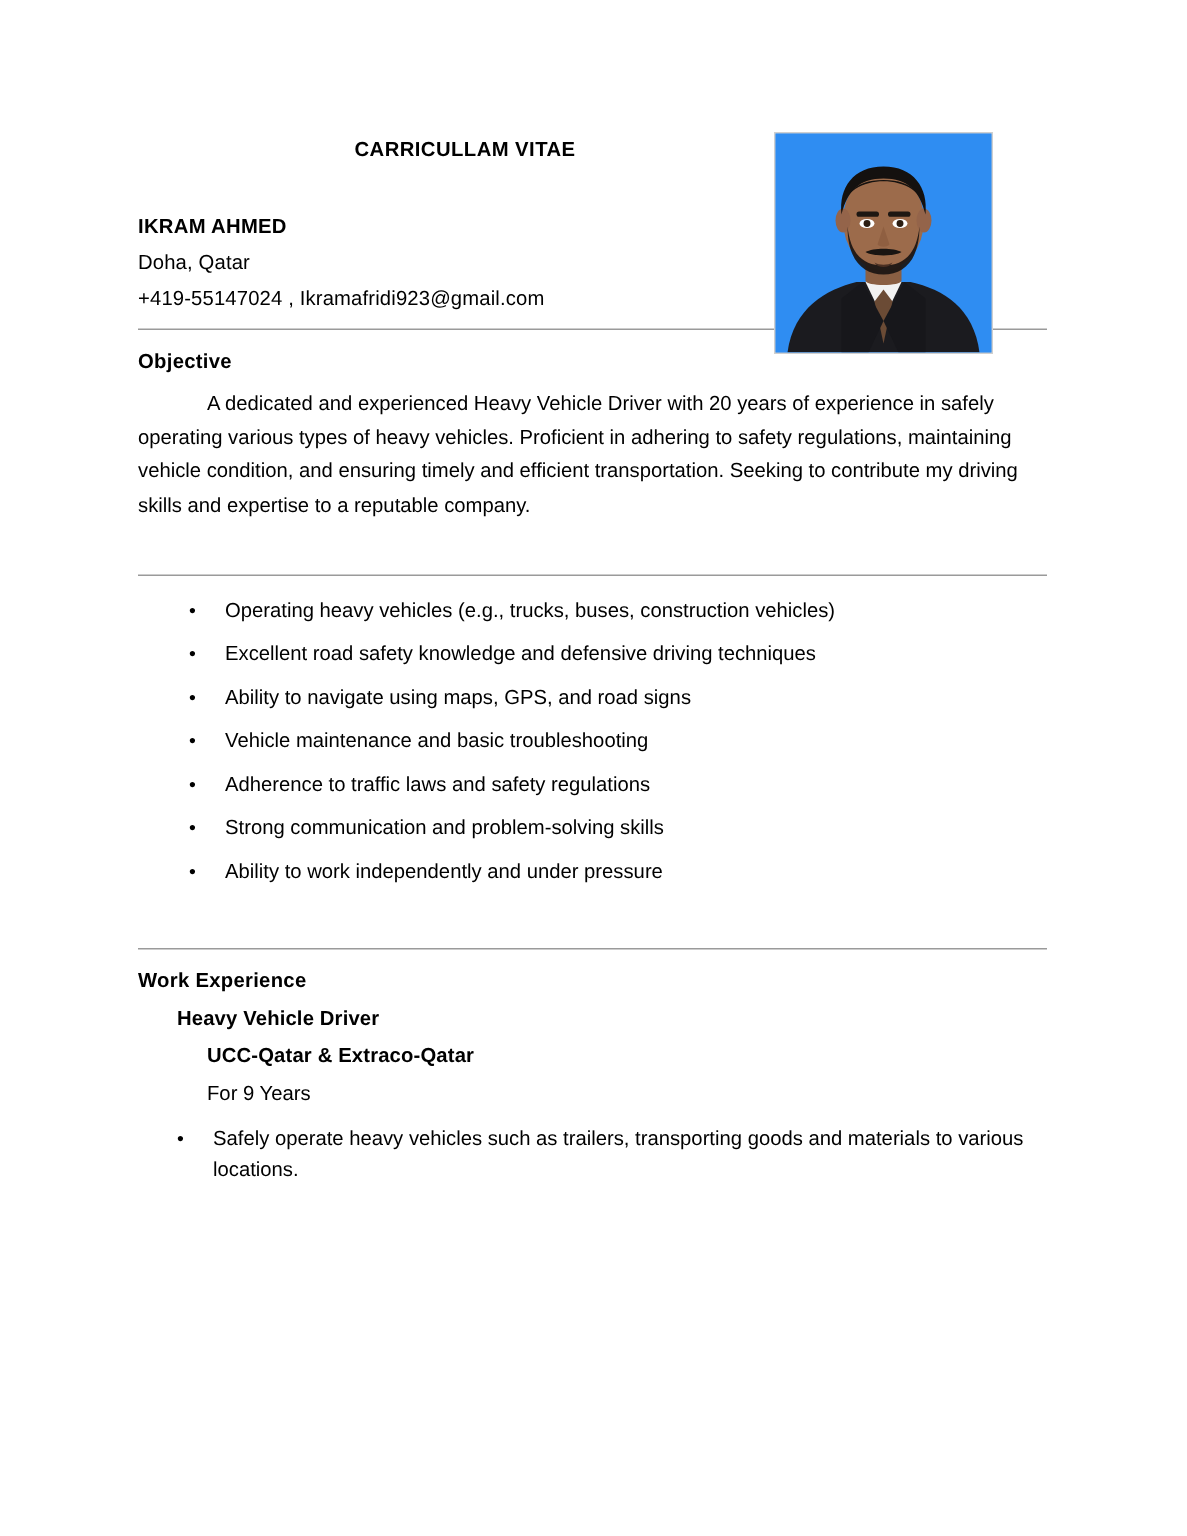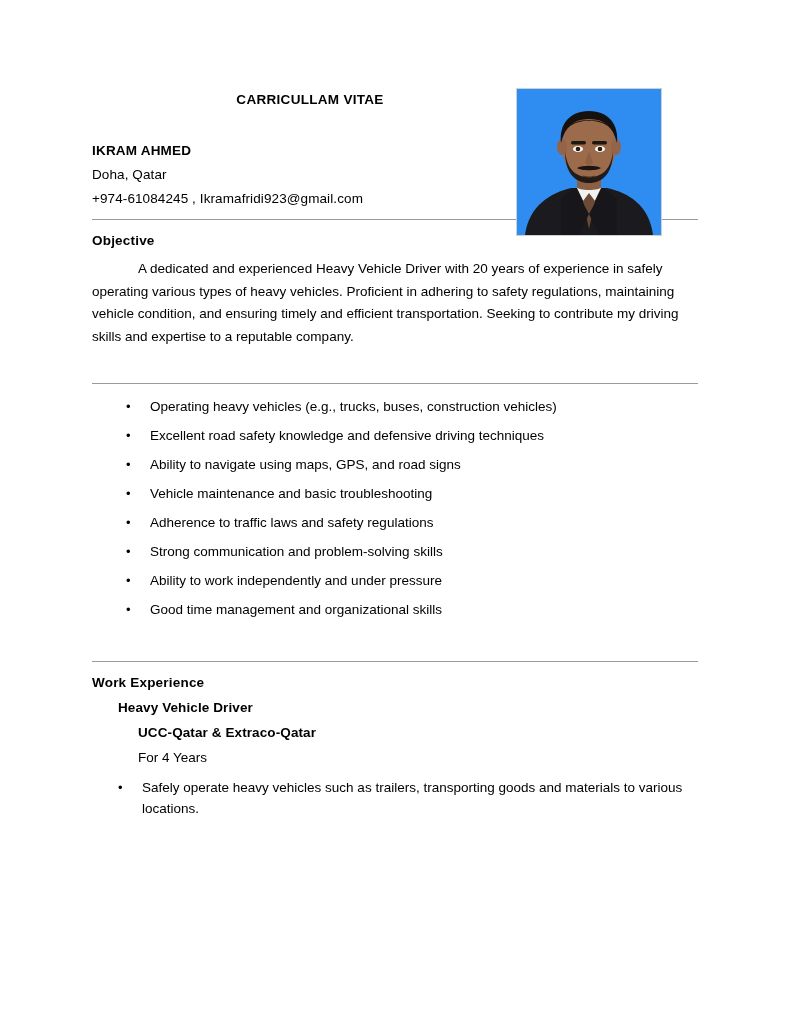--- a/index.html
+++ b/index.html
@@ -188,47 +188,46 @@
 
         <path d="M60 79 C65 76 79 76 84 79 C80 82 64 82 60 79 Z" fill="#1a1512"></path>
         <path d="M48 62 C48 84 58 94 72 94 C86 94 96 84 96 62 C94 80 86 88 72 88 C58 88 50 80 48 62 Z" fill="#1a1512" opacity="0.92"></path>
         <path d="M66 86 C69 88 75 88 78 86 C76 90 68 90 66 86 Z" fill="#4a2f22"></path>
       </svg>
     </div>
 
     <div class="name-block">
       <div class="cand-name">IKRAM AHMED</div>
       <div class="cand-line">Doha, Qatar</div>
-      <div class="cand-line">+974-61084245 , Ikramafridi923@gmail.com</div>
+      <div class="cand-line">+419-55147024 , Ikramafridi923@gmail.com</div>
     </div>
 
     <hr class="rule">
 
     <div class="section-head">Objective</div>
     <p class="para"><span class="indent"></span><span>A dedicated and experienced Heavy Vehicle Driver with 20 years of experience in safely operating various types of heavy vehicles. Proficient in adhering to safety regulations, maintaining vehicle condition, and ensuring timely and efficient transportation. Seeking to contribute my driving skills and expertise to a reputable company.</span></p>
 
     <div class="sp-22"></div>
     <hr class="rule">
 
     <ul class="bullets">
       <li>Operating heavy vehicles (e.g., trucks, buses, construction vehicles)</li>
       <li>Excellent road safety knowledge and defensive driving techniques</li>
       <li>Ability to navigate using maps, GPS, and road signs</li>
       <li>Vehicle maintenance and basic troubleshooting</li>
       <li>Adherence to traffic laws and safety regulations</li>
       <li>Strong communication and problem-solving skills</li>
       <li>Ability to work independently and under pressure</li>
-      <li>Good time management and organizational skills</li>
     </ul>
 
     <div class="sp-16"></div>
     <hr class="rule">
 
     <div class="section-head">Work Experience</div>
     <div class="job-title">Heavy Vehicle Driver</div>
     <div class="job-company">UCC-Qatar &amp; Extraco-Qatar</div>
-    <div class="job-duration">For 4 Years</div>
+    <div class="job-duration">For 9 Years</div>
     <ul class="job-bullets">
       <li>Safely operate heavy vehicles such as trailers, transporting goods and materials to various locations.</li>
     </ul>
 
   </div>
 </div>
 
 </body></html>

